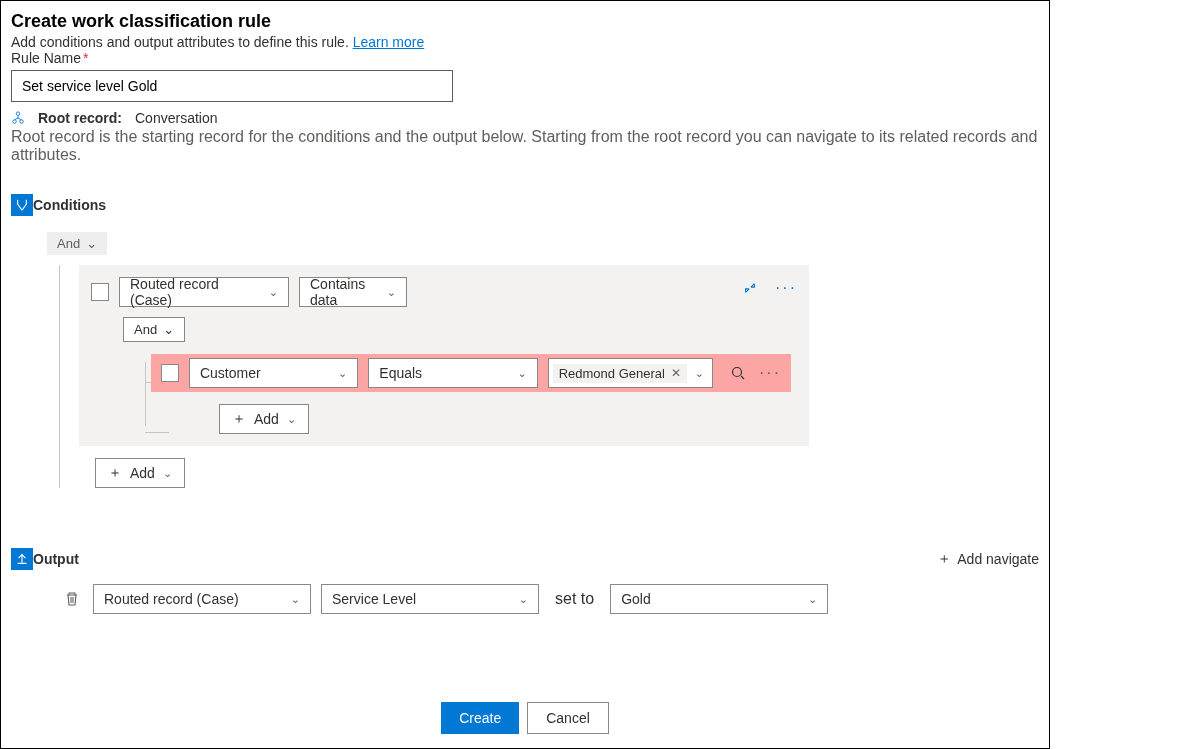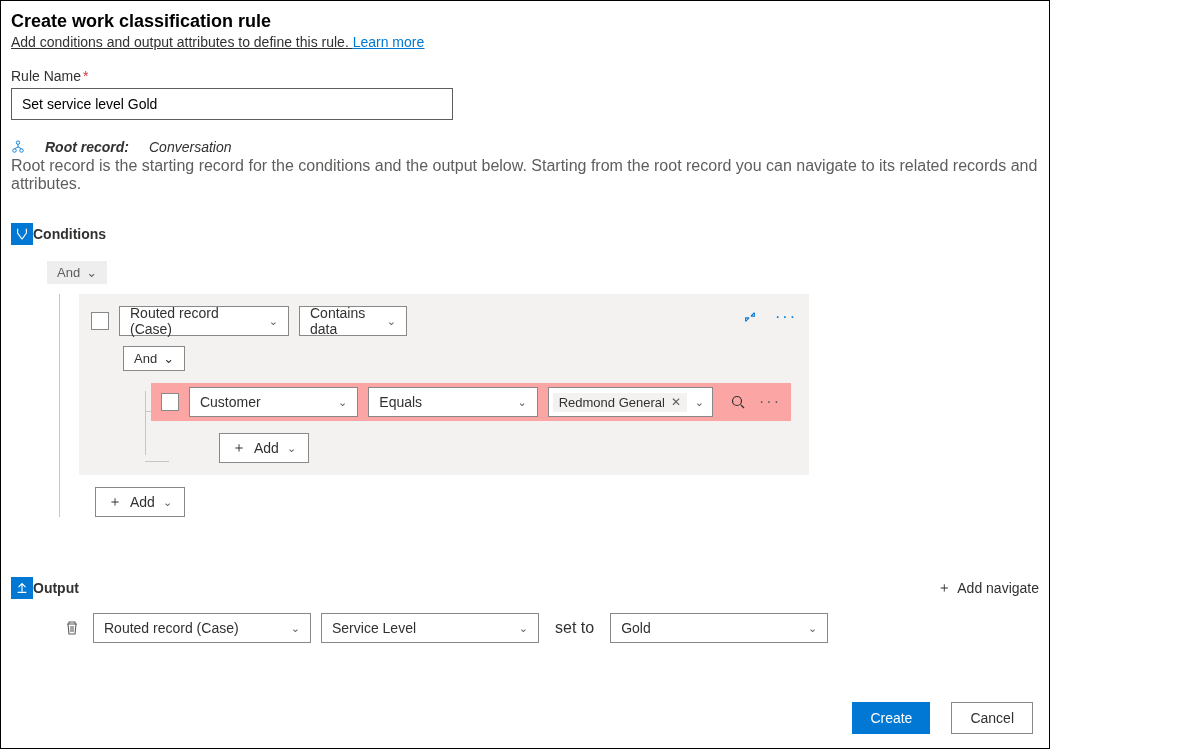--- a/index.html
+++ b/index.html
@@ -24,22 +24,20 @@
   }
   .title {
     font-size: 18px;
     font-weight: 600;
     color: #000;
     margin-bottom: 2px;
   }
   .subtitle {
     font-size: 14px;
     color: #323130;
-    margin-bottom: 18px;
-    text-decoration: underline;
   }
   .link {
     color: #0078d4;
     text-decoration: underline;
     cursor: pointer;
   }
   .field-label {
     font-size: 14px;
     color: #323130;
     margin-bottom: 4px;
@@ -47,27 +45,26 @@
   }
   .required { color: #d13438; margin-left: 2px; }
   .text-input {
     width: 442px;
     height: 32px;
     border: 1px solid #605e5c;
     padding: 4px 10px;
     font-size: 14px;
   }
   .root-record-row {
-    margin-top: 19px;
-    display: flex;
-    align-items: center;
-    gap: 20px;
-    font-size: 14px;
-    color: #323130;
-    font-style: italic;
+    margin-top: 8px;
+    display: flex;
+    align-items: center;
+    gap: 13px;
+    font-size: 14px;
+    color: #323130;
   }
   .root-record-row .label { font-weight: 600; }
   .root-desc {
     font-size: 16px;
     color: #605e5c;
     margin-top: 2px;
     margin-bottom: 30px;
   }
 
   .section-header {
@@ -291,22 +288,22 @@
     color: #605e5c;
     cursor: pointer;
     width: 22px;
     display: inline-flex;
     justify-content: center;
   }
   .setto { font-size: 16px; color: #323130; padding: 0 6px; }
 
   .footer {
     display: flex;
-    justify-content: flex-end;
-    gap: 21px;
+    justify-content: center;
+    gap: 8px;
     padding: 10px 16px 14px;
   }
   .btn-primary {
     background: #0078d4;
     color: #fff;
     border: none;
     height: 32px;
     padding: 0 18px;
     font-size: 14px;
     cursor: pointer;

